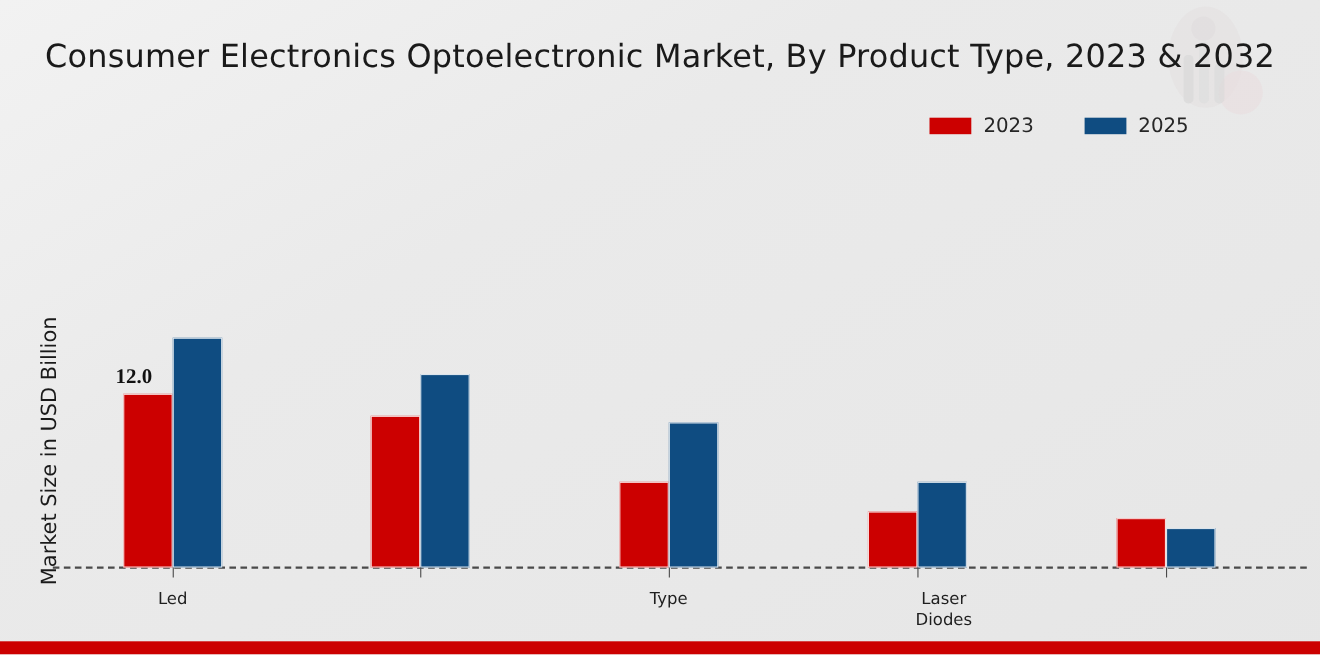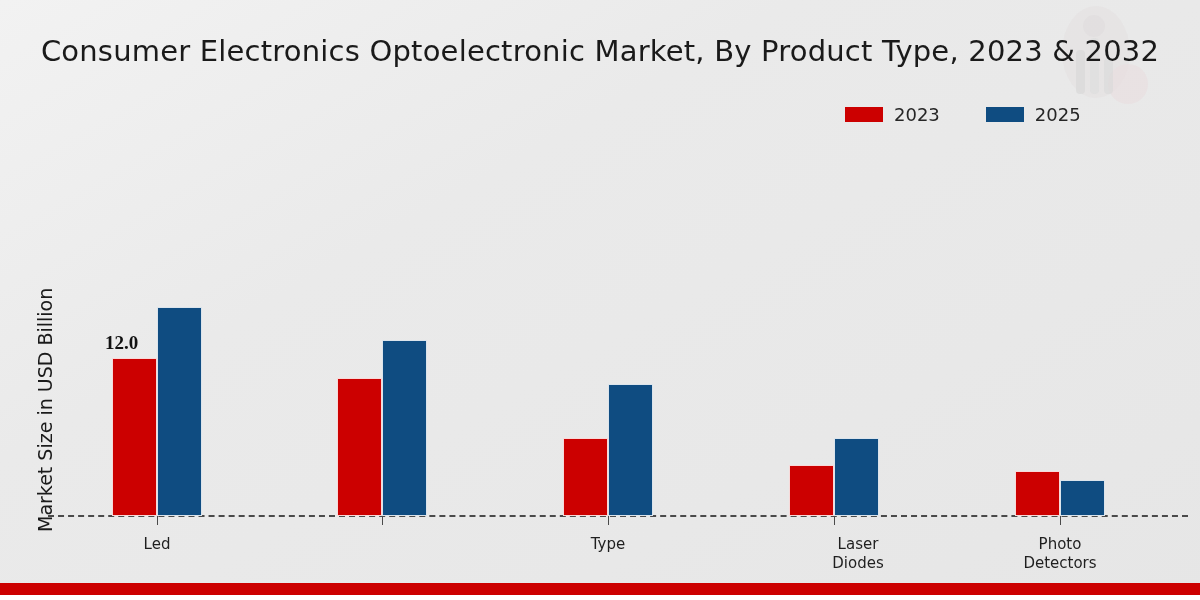--- a/index.html
+++ b/index.html
@@ -204,18 +204,17 @@
       <div class="bar s2032" style="left: 608px; height: 132px; background: rgb(15, 76, 129);"></div>
       <div class="tick" style="left: 608px;"></div>
       <div class="cat-label" style="left: 528px;">Type</div>
       <div class="bar s2023" style="left: 789px; height: 51px; background: rgb(204, 0, 0);"></div>
       <div class="bar s2032" style="left: 834px; height: 78px; background: rgb(15, 76, 129);"></div>
       <div class="tick" style="left: 834px;"></div>
       <div class="cat-label" style="left: 778px;">Laser<br>Diodes</div>
       <div class="bar s2023" style="left: 1015px; height: 45px; background: rgb(204, 0, 0);"></div>
       <div class="bar s2032" style="left: 1060px; height: 36px; background: rgb(15, 76, 129);"></div>
       <div class="tick" style="left: 1060px;"></div>
-      <div class="cat-label" style="left: 980px;">Photo<br>Detectors</div>
     </div>
 
   <div class="bottom-stripe"></div>
 
 </div>
 
 </body></html>

